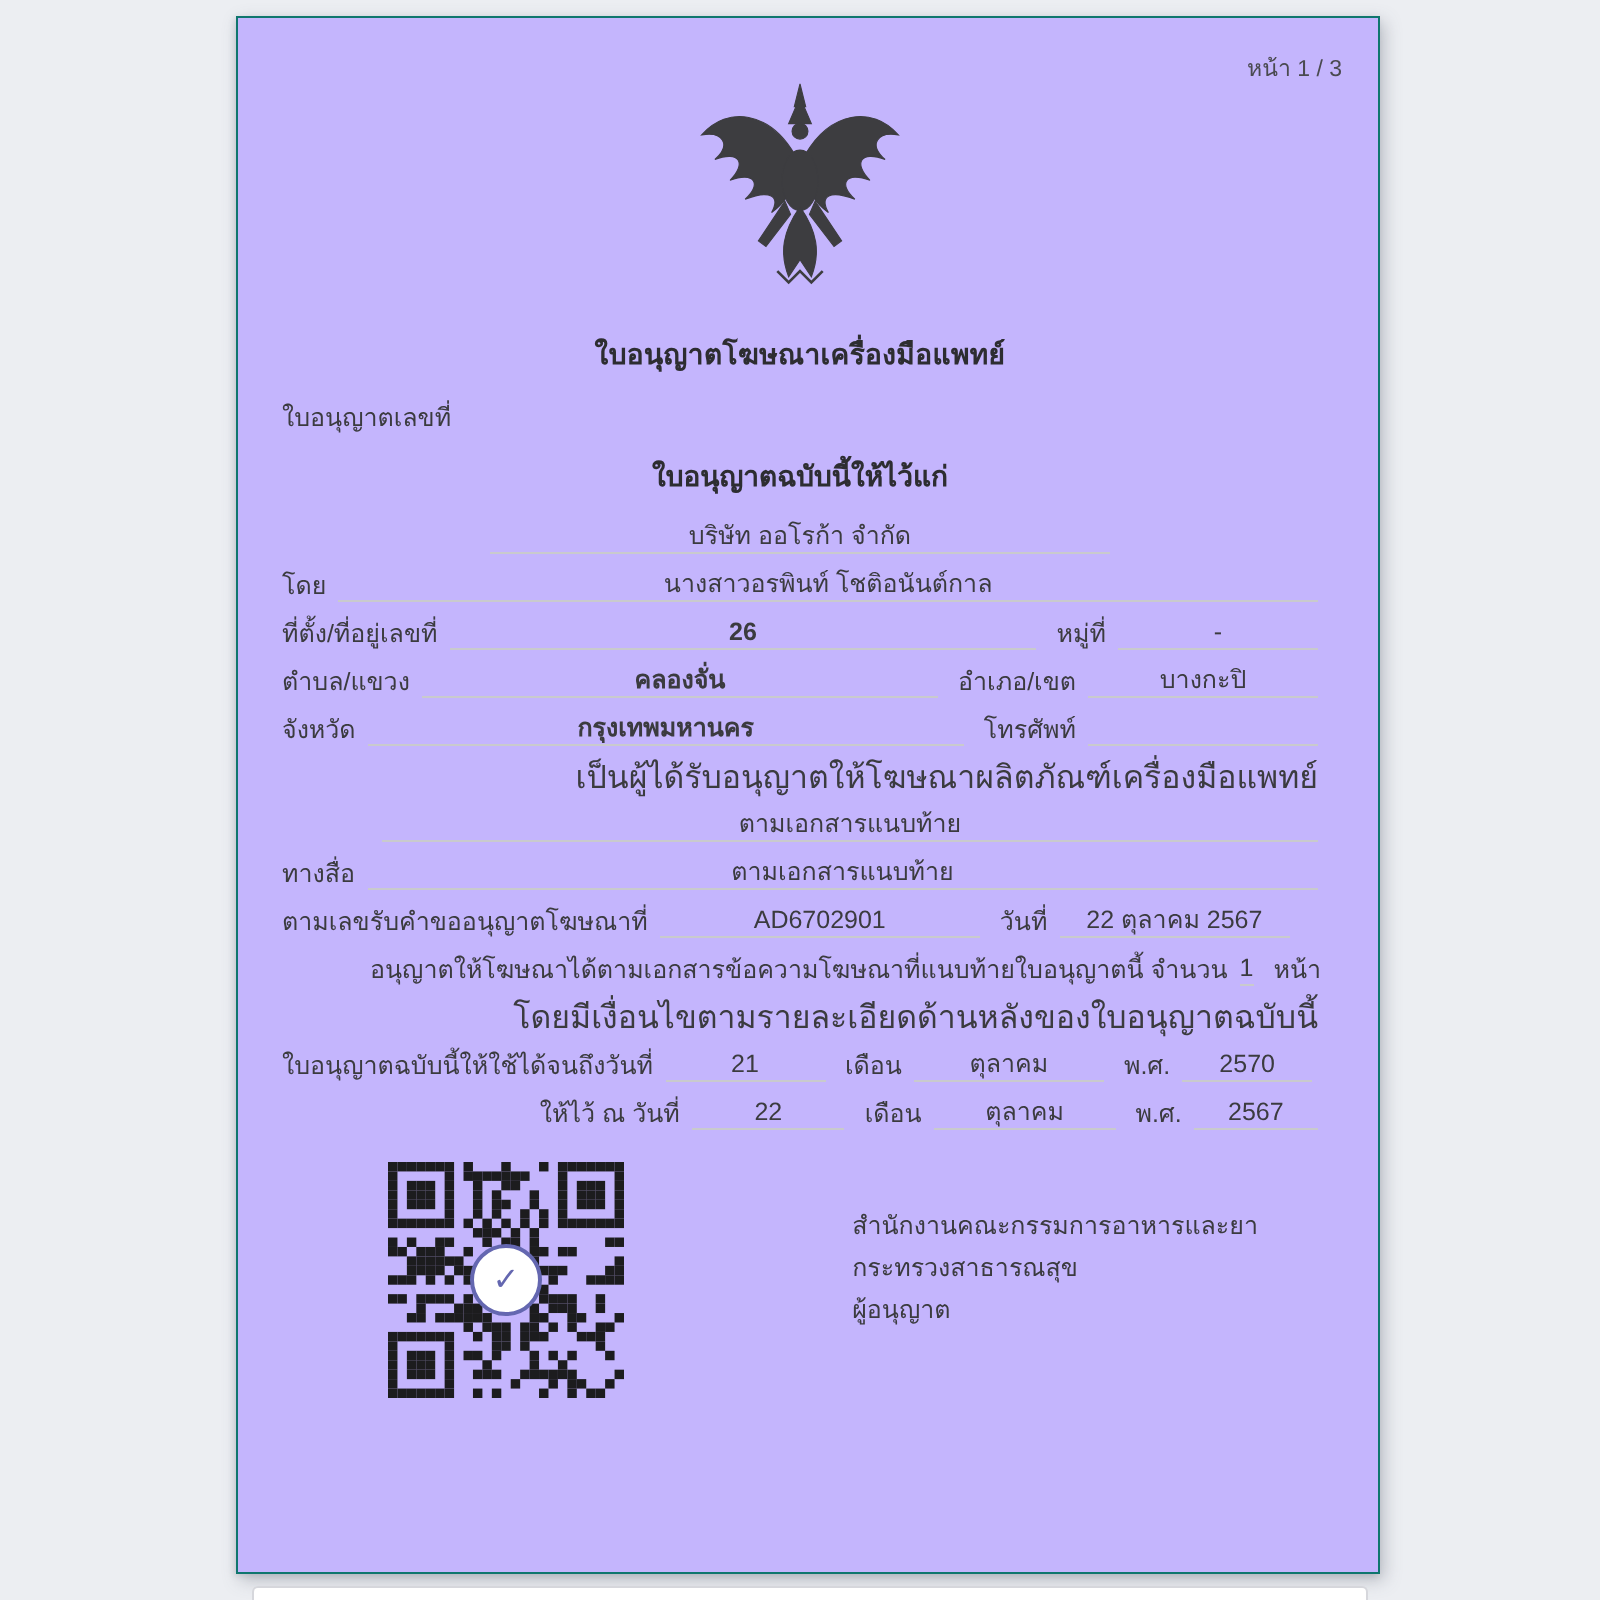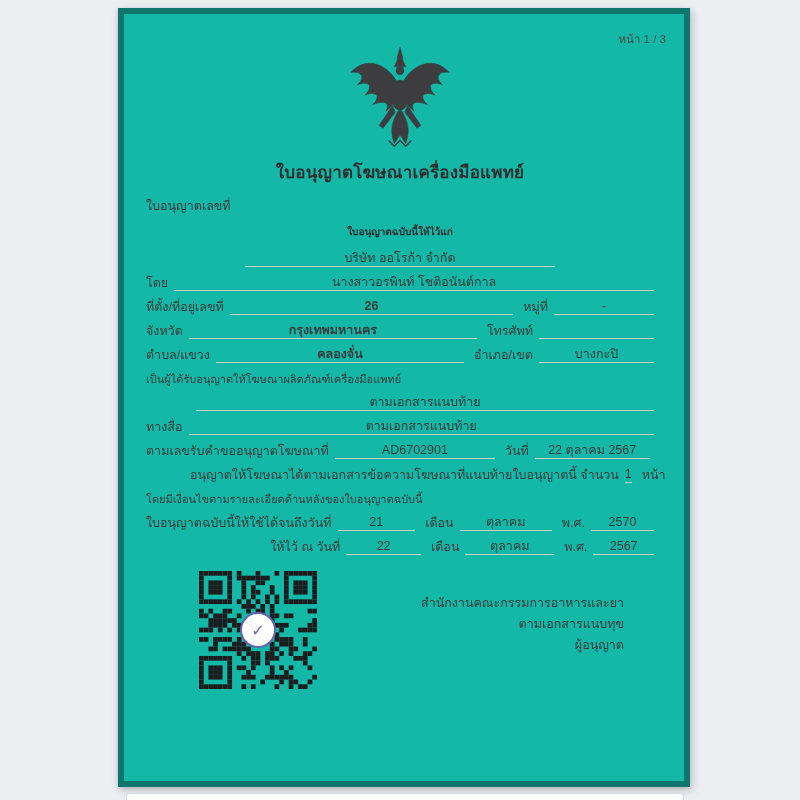--- a/index.html
+++ b/index.html
@@ -5,75 +5,75 @@
   html,body{margin:0;padding:0;}
   body{
     width:800px;height:800px;overflow:hidden;
     background:#eceef2;
     font-family:"Liberation Sans","DejaVu Sans",sans-serif;
     color:#3b3b3f;
   }
   .stage{position:relative;width:800px;height:800px;}
   .page{
     position:absolute;left:118px;top:8px;width:572px;height:779px;
-    background:#14b8a6;border:6px solid #0f766e;
+    background:#c4b5fd;border:1px solid #0f766e;
     box-shadow:2px 3px 8px rgba(90,95,110,0.35), -1px 1px 3px rgba(90,95,110,0.15);
     box-sizing:border-box;
     padding:12px 30px 0 22px;
   }
   .next-page{
     position:absolute;left:126px;top:793px;width:556px;height:8px;
     background:#ffffff;border:1px solid #d6d7dc;border-bottom:none;
     border-radius:3px 3px 0 0;
   }
   .page-indicator{
     position:absolute;top:16px;right:18px;
     font-size:11.5px;color:#4a4a50;
   }
   .emblem-wrap{width:100%;text-align:center;margin-top:20px;}
   .emblem-wrap svg{width:118px;height:104px;}
   .doc-title{
-    text-align:center;font-size:17px;font-weight:bold;color:#2d2d31;
-    margin-top:4px;letter-spacing:0.2px;
+    text-align:center;font-size:14px;font-weight:bold;color:#2d2d31;
+    margin-top:16px;letter-spacing:0.2px;
   }
   .row{
     display:flex;align-items:flex-end;
     font-size:12.5px;line-height:15px;
     margin-top:8px;
   }
   .lbl{white-space:nowrap;padding-right:6px;}
   .lbl.gap-l{padding-left:10px;}
   .fill{
     border-bottom:1px solid #c9cacd;
     text-align:center;min-height:15px;
   }
   .grow{flex:1;}
   .license-row{margin-top:14px;}
   .license-fill{width:205px;text-align:left;padding-left:4px;}
   .center-bold{
-    text-align:center;font-size:10px;font-weight:bold;color:#2d2d31;
+    text-align:center;font-size:14px;font-weight:bold;color:#2d2d31;
     margin-top:10px;
   }
   .company-row{margin-top:12px;display:flex;justify-content:center;}
   .company-fill{width:310px;}
-  .plain-line{font-size:11px;line-height:15px;margin-top:9px;}
+  .plain-line{font-size:16px;line-height:15px;margin-top:9px;text-align:right;}
   .indent{ text-indent:44px;}
   .attach-row{padding-left:50px;}
   .bottom-zone{display:flex;margin-top:16px;}
   .qr-wrap{position:relative;margin-left:53px;width:118px;height:118px;}
   .qr-wrap svg{width:118px;height:118px;display:block;}
   .qr-logo{
     position:absolute;left:41px;top:41px;width:36px;height:36px;
     background:#ffffff;border:2px solid #6467b0;border-radius:50%;
     box-sizing:border-box;display:flex;align-items:center;justify-content:center;
     color:#6467b0;font-size:16px;font-weight:bold;
   }
   .sig-block{
     margin-left:auto;margin-right:30px;
-    text-align:right;font-size:12.5px;line-height:21px;
+    text-align:left;font-size:12.5px;line-height:21px;
     padding-top:22px;color:#3b3b3f;
   }
   .w80{width:80px;} .w95{width:95px;} .w65{width:65px;} .w100{width:100px;}
   .w115{width:115px;} .w160{width:160px;} .w270{flex:2.6;font-weight:bold;}
   .right-lbl{width:208px;text-align:right;}
 </style>
 </head>
 <body>
 
 <div class="stage">
@@ -117,31 +117,31 @@
 
     <div class="row">
       <span class="lbl">ที่ตั้ง/ที่อยู่เลขที่</span>
       <span class="fill w270">26</span>
       <span class="lbl gap-l">หมู่ที่</span>
       <span class="fill w100">-</span>
     </div>
 
 
     <div class="row">
+      <span class="lbl">ตำบล/แขวง</span>
+      <span class="fill w270">คลองจั่น</span>
+      <span class="lbl gap-l">อำเภอ/เขต</span>
+      <span class="fill w115">บางกะปิ</span>
+    </div>
+
+    <div class="row">
       <span class="lbl">จังหวัด</span>
       <span class="fill w270">กรุงเทพมหานคร</span>
       <span class="lbl gap-l">โทรศัพท์</span>
       <span class="fill w115"></span>
-    </div>
-
-    <div class="row">
-      <span class="lbl">ตำบล/แขวง</span>
-      <span class="fill w270">คลองจั่น</span>
-      <span class="lbl gap-l">อำเภอ/เขต</span>
-      <span class="fill w115">บางกะปิ</span>
     </div>
 
     <div class="plain-line">เป็นผู้ได้รับอนุญาตให้โฆษณาผลิตภัณฑ์เครื่องมือแพทย์</div>
 
     <div class="row attach-row">
       <span class="fill grow">ตามเอกสารแนบท้าย</span>
     </div>
 
     <div class="row">
       <span class="lbl">ทางสื่อ</span>
@@ -473,20 +473,20 @@
             <rect x="51.92" y="113.28" width="4.72" height="4.72" fill="#1c1c1e"></rect>
             <rect x="75.52" y="113.28" width="4.72" height="4.72" fill="#1c1c1e"></rect>
             <rect x="89.68" y="113.28" width="4.72" height="4.72" fill="#1c1c1e"></rect>
             <rect x="99.12" y="113.28" width="4.72" height="4.72" fill="#1c1c1e"></rect>
             <rect x="103.84" y="113.28" width="4.72" height="4.72" fill="#1c1c1e"></rect>
           </svg>
         <div class="qr-logo">✓</div>
       </div>
       <div class="sig-block">
         <div>สำนักงานคณะกรรมการอาหารและยา</div>
-        <div>ตามเอกสารแนบทุข</div>
+        <div>กระทรวงสาธารณสุข</div>
         <div>ผู้อนุญาต</div>
       </div>
     </div>
 
   </div>
   <div class="next-page"></div>
 </div>
 
 </body></html>

